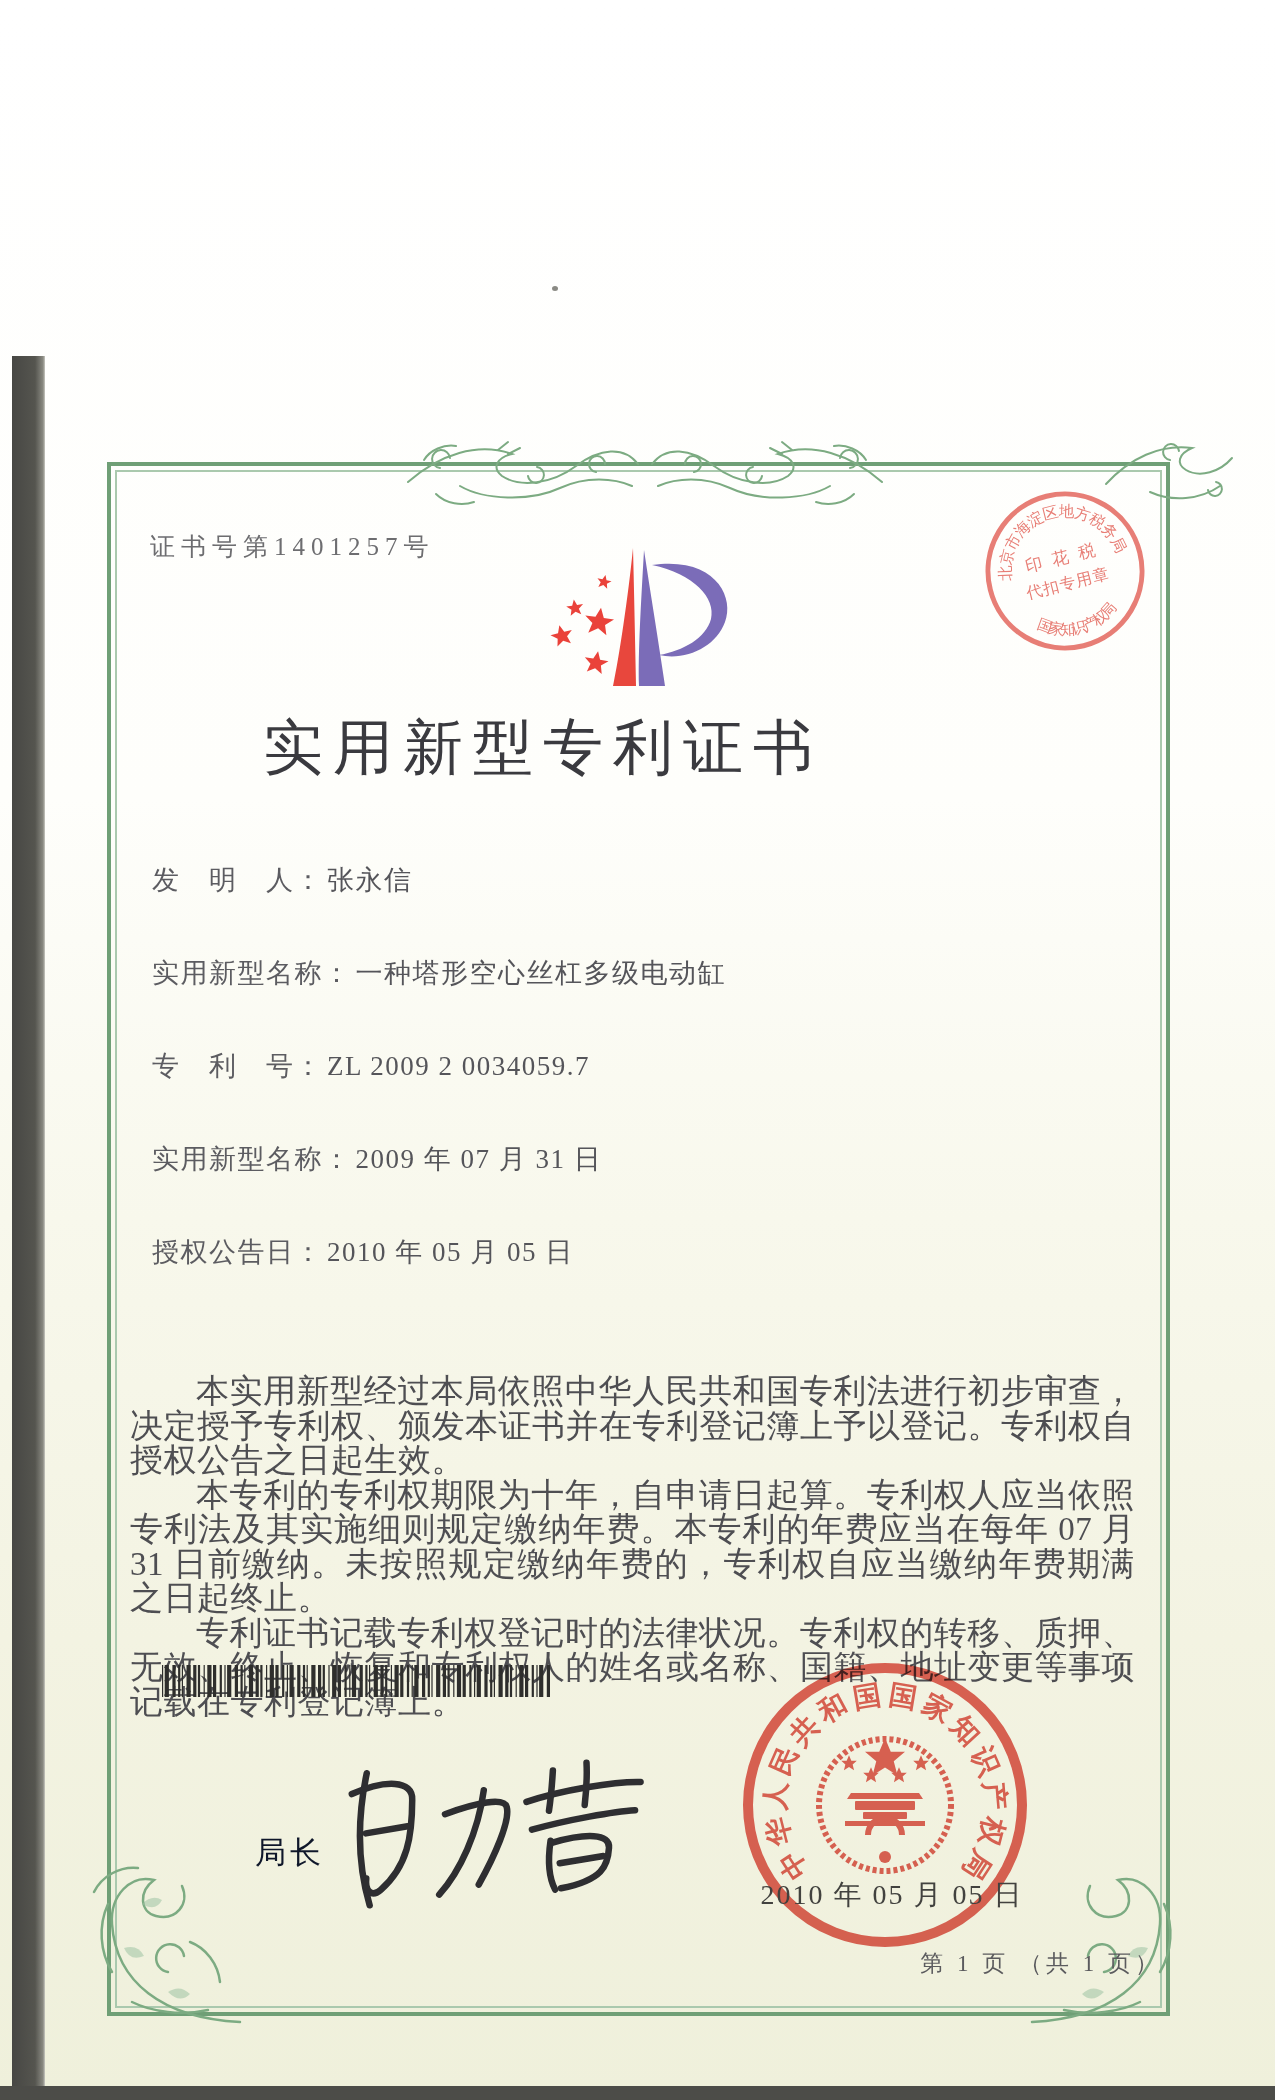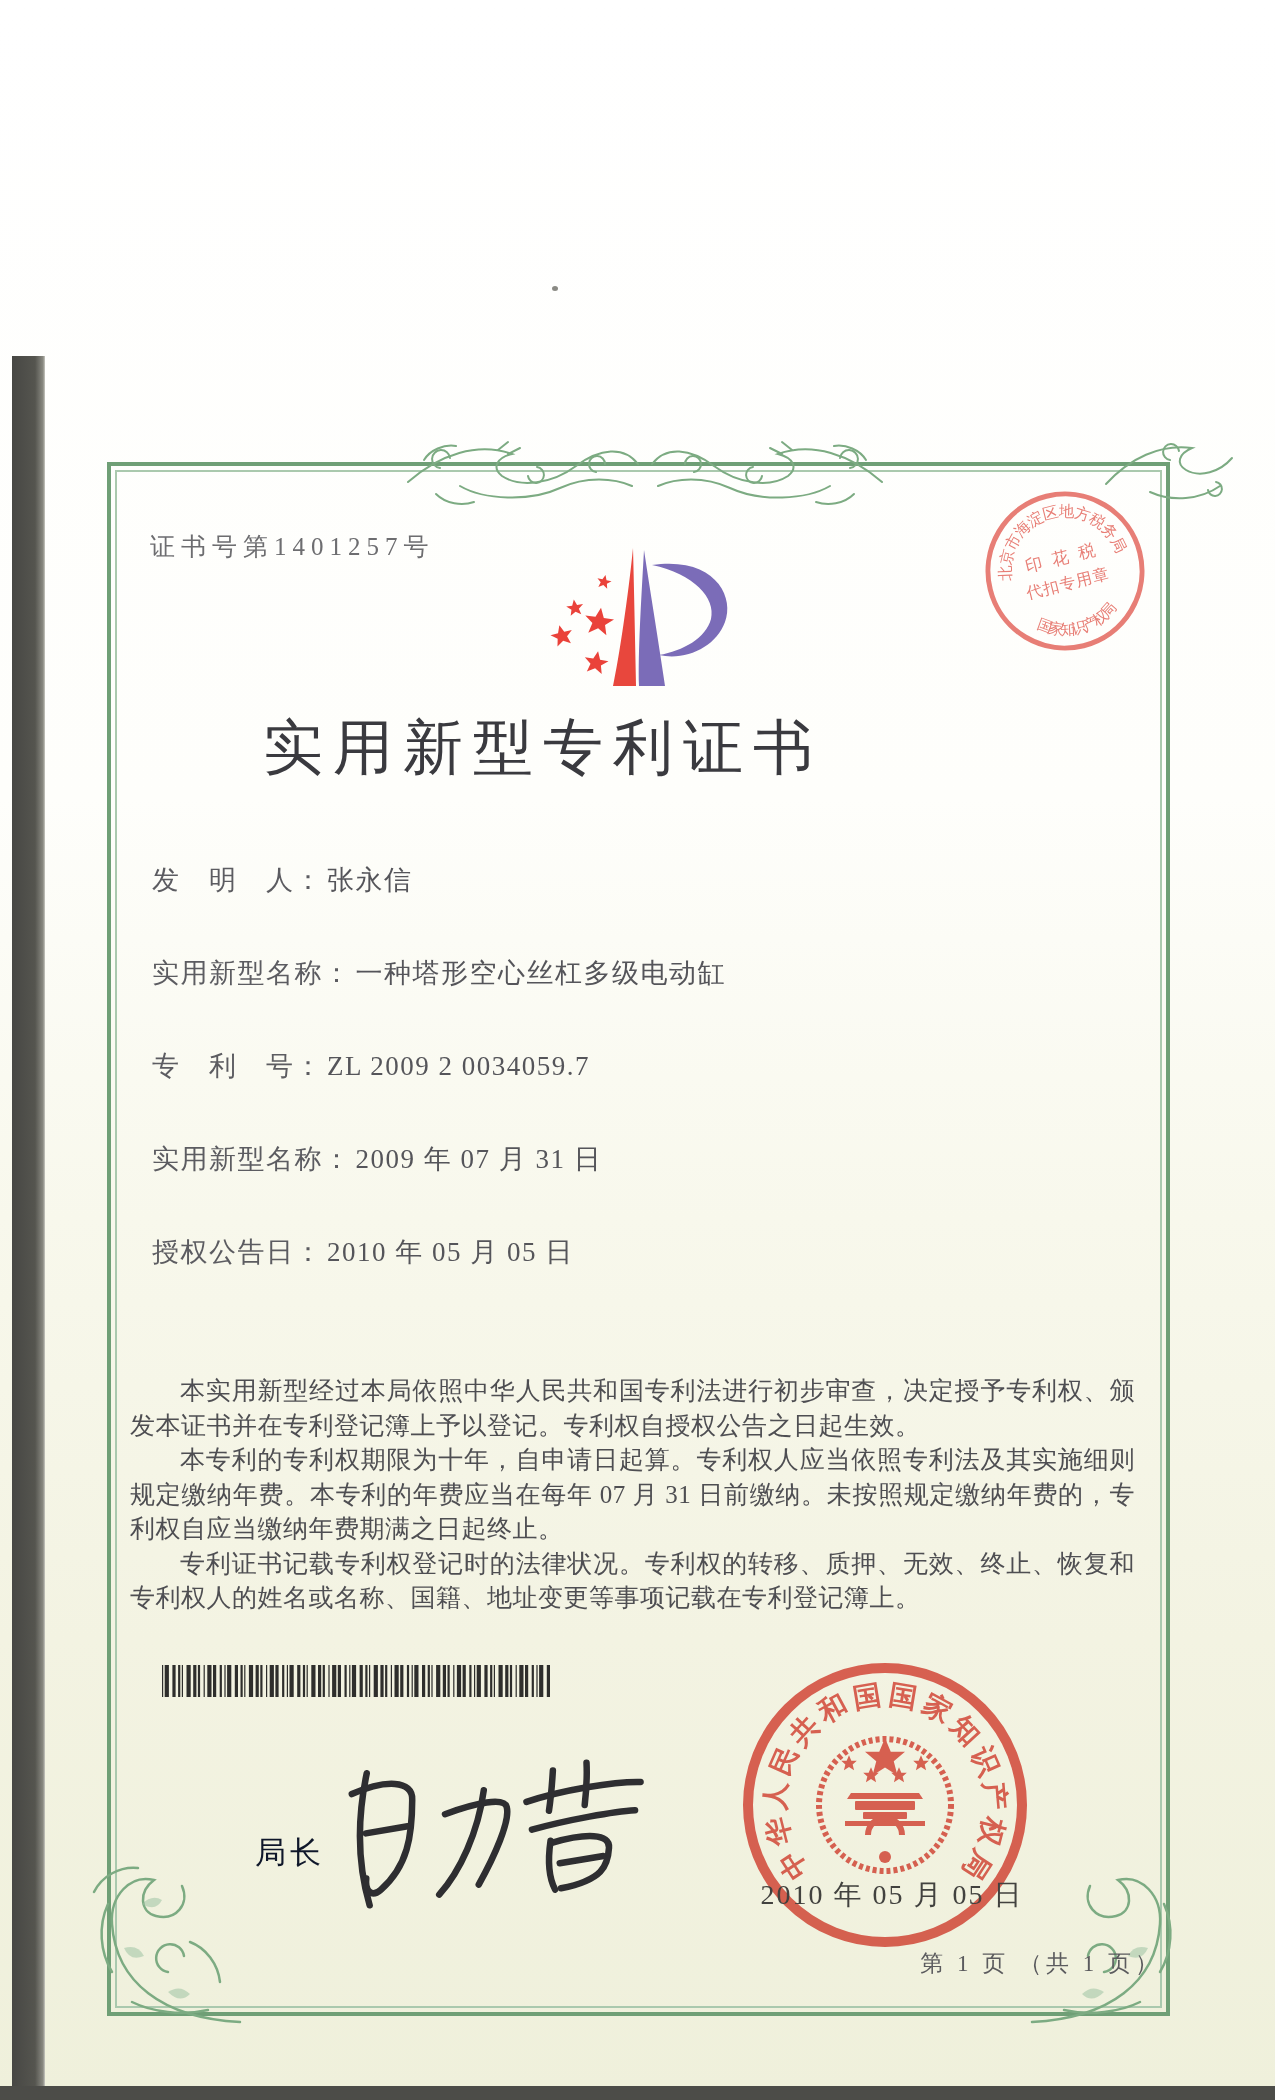--- a/index.html
+++ b/index.html
@@ -17,21 +17,21 @@
   
   .frame-outer{left:107px;top:462px;width:1055px;height:1546px;border:4px solid #6f9f76;}
   .frame-inner{position:absolute;left:4px;top:4px;right:4px;bottom:4px;border:2px solid #aac9ae;}
   
   .cert-no{left:150px;top:530px;width:480px;font-size:25px;color:#6d6d70;letter-spacing:6px;}
   .title{left:108px;top:708px;width:870px;text-align:center;font-size:60px;color:#3a3a3f;letter-spacing:10px;font-weight:500;}
   .fields{left:152px;top:862px;width:760px;}
   .field-row{position:relative;height:93px;font-size:27px;color:#5c5c61;letter-spacing:1.5px;}
   .field-row .lbl{color:#5c5c61;}
   .field-row .val{color:#55555a;margin-left:4px;}
-  .body-text{left:130px;top:1374px;width:1005px;font-size:25px;line-height:34.5px;color:#4e4e52;text-align:justify;}
+  .body-text{left:130px;top:1374px;width:1005px;font-size:33px;line-height:34.5px;color:#4e4e52;text-align:justify;}
   .body-text p{margin:0;text-indent:2em;letter-spacing:0.5px;}
   .director{left:255px;top:1832px;font-size:31px;color:#0f172a;letter-spacing:4px;}
   .issue-date{left:752px;top:1876px;width:280px;text-align:center;font-size:28px;color:#42423f;letter-spacing:2px;z-index:6;}
   .footer{left:108px;top:1948px;width:1054px;text-align:right;font-size:23px;color:#5b5b5e;letter-spacing:4px;}
   .seal{mix-blend-mode:multiply;}
   svg{display:block;}
 </style>
 </head>
 <body>
 

